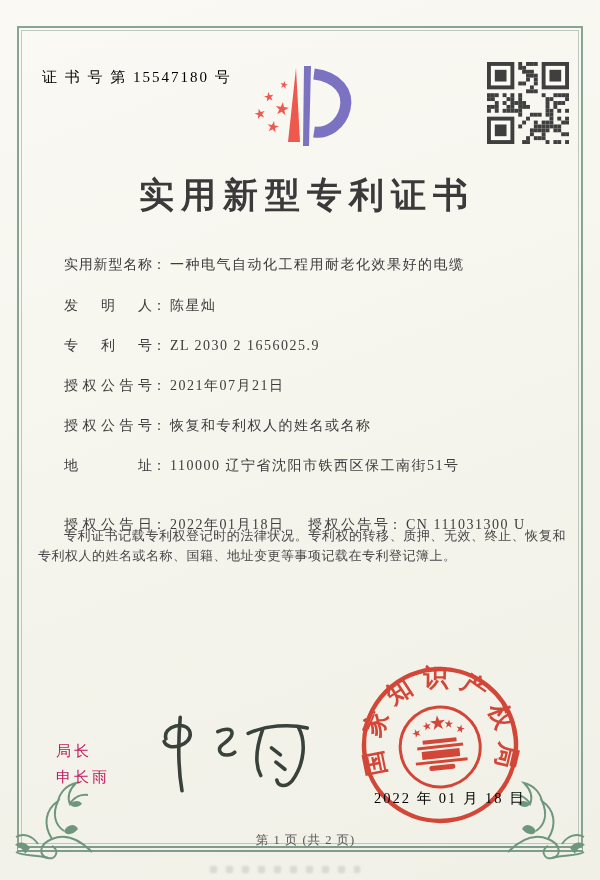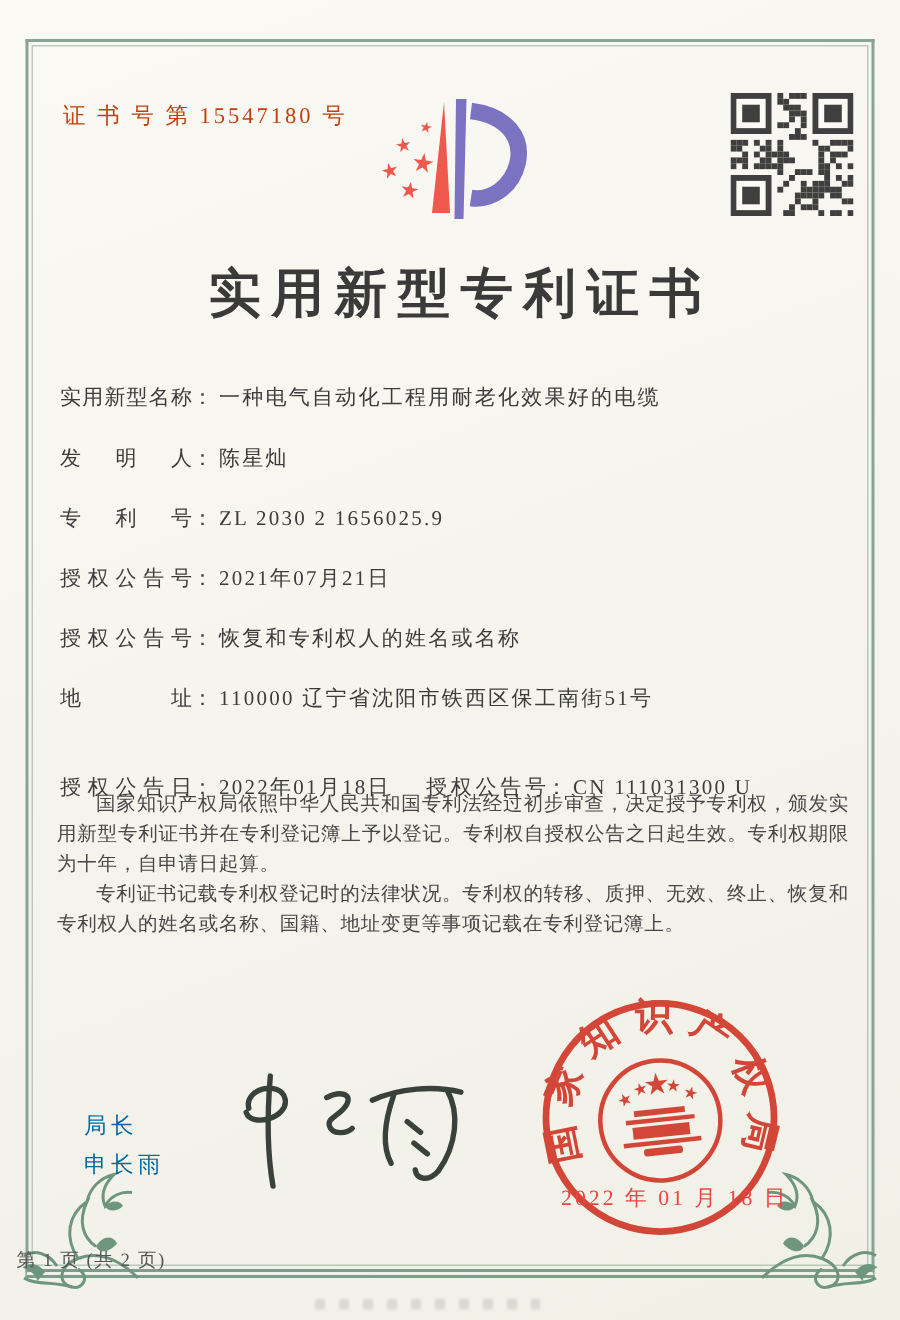--- a/index.html
+++ b/index.html
@@ -5,42 +5,42 @@
   html,body{margin:0;padding:0;}
   body{
     width:600px;height:880px;position:relative;overflow:hidden;
     background:linear-gradient(160deg,#faf9f4 0%,#f5f4ec 55%,#f1f0e7 100%);
     font-family:"Liberation Serif","DejaVu Serif",serif;color:#3c3c3c;
   }
   .frame{position:absolute;left:17px;top:26px;right:17px;bottom:28px;
     border:2.5px solid #8aa494;border-bottom:6px double #7e9c8b;}
   .frame-inner{position:absolute;left:2px;top:2px;right:2px;bottom:2px;
     border:1px solid rgba(138,164,148,.55);}
-  .cert-no{position:absolute;left:42px;top:68px;font-size:15px;letter-spacing:2px;color:#c2410c;}
+  .cert-no{position:absolute;left:42px;top:68px;font-size:15px;letter-spacing:2px;color:#000000;}
   .logo{position:absolute;left:232px;top:54px;}
   .qr{position:absolute;left:487px;top:62px;}
   .title{position:absolute;left:0;right:0;top:172px;text-align:center;
     font-size:35px;letter-spacing:7px;color:#3a3a3a;font-weight:600;padding-left:14px;}
   .fields{position:absolute;left:40px;top:0;width:530px;}
   .frow{position:absolute;left:0;font-size:14px;white-space:nowrap;}
   .frow.r0{top:256px}.frow.r1{top:297px}.frow.r2{top:337px}
   .frow.r3{top:377px}.frow.r4{top:417px}.frow.r5{top:457px}.frow.r6{top:516px}
-  .flabel{display:inline-block;width:88px;text-align:justify;text-align-last:justify;vertical-align:top;}
+  .flabel{display:inline-block;width:88px;text-align:justify;text-align-last:justify;vertical-align:top;margin-left:24px;}
   .fcolon{display:inline-block;margin-right:4px;}
   .fvalue{letter-spacing:1.5px;}
   .grant2{position:absolute;left:244px;top:0;white-space:nowrap;}
   .grant2 .flabel{width:80px;}
   .paras{position:absolute;left:38px;top:526px;width:528px;font-size:13px;
     line-height:20px;text-align:justify;color:#474747;}
   .paras p{margin:0;text-indent:2em;letter-spacing:.5px;}
-  .signoff{position:absolute;left:56px;top:738px;font-size:15px;letter-spacing:3px;color:#0369a1;line-height:26px;}
+  .signoff{position:absolute;left:56px;top:738px;font-size:15px;letter-spacing:3px;color:#be185d;line-height:26px;}
   .signature{position:absolute;left:148px;top:712px;}
   .seal{position:absolute;left:350px;top:655px;transform:rotate(-6deg);opacity:.92;mix-blend-mode:multiply;}
-  .seal-date{position:absolute;left:374px;top:789px;font-size:14.5px;letter-spacing:2px;color:#ef4444;}
-  .page-ind{position:absolute;left:0;right:0;top:832px;font-size:12.5px;color:#555;letter-spacing:1px;padding-left:11px;}
+  .seal-date{position:absolute;left:374px;top:789px;font-size:14.5px;letter-spacing:2px;color:#000000;}
+  .page-ind{position:absolute;left:0;right:0;top:832px;text-align:center;font-size:12.5px;color:#555;letter-spacing:1px;padding-left:11px;}
   .ornament{position:absolute;width:88px;height:80px;}
   .orn-left{left:8px;top:780px;}
   .orn-right{right:8px;top:780px;transform:scaleX(-1);}
   .bleed{position:absolute;left:210px;top:866px;width:150px;height:7px;opacity:.28;filter:blur(1px);
     background:repeating-linear-gradient(90deg,#9a9a9a 0 7px,transparent 7px 16px);}
 </style>
 </head>
 <body>
 
 <div class="frame">
@@ -248,21 +248,20 @@
   </div>
   <div class="frow r6">
     <span class="flabel">授权公告日</span><span class="fcolon">：</span><span class="fvalue">2022年01月18日</span>
     <span class="grant2">
       <span class="flabel">授权公告号</span><span class="fcolon">：</span><span class="fvalue">CN 111031300 U</span>
     </span>
   </div>
 </div>
 
 <div class="paras">
-  <p>国家知识产权局依照中华人民共和国专利法经过初步审查，决定授予专利权，颁发实用新型专利证书并在专利登记簿上予以登记。专利权自授权公告之日起生效。专利权期限为十年，自申请日起算。</p>
   <p>专利证书记载专利权登记时的法律状况。专利权的转移、质押、无效、终止、恢复和专利权人的姓名或名称、国籍、地址变更等事项记载在专利登记簿上。</p>
 </div>
 
 <div class="signoff">
   <div>局长</div>
   <div>申长雨</div>
 </div>
 
 <svg class="signature" width="170" height="85" viewBox="0 0 190 95">
   <g fill="none" stroke="#38423b" stroke-width="4" stroke-linecap="round">

